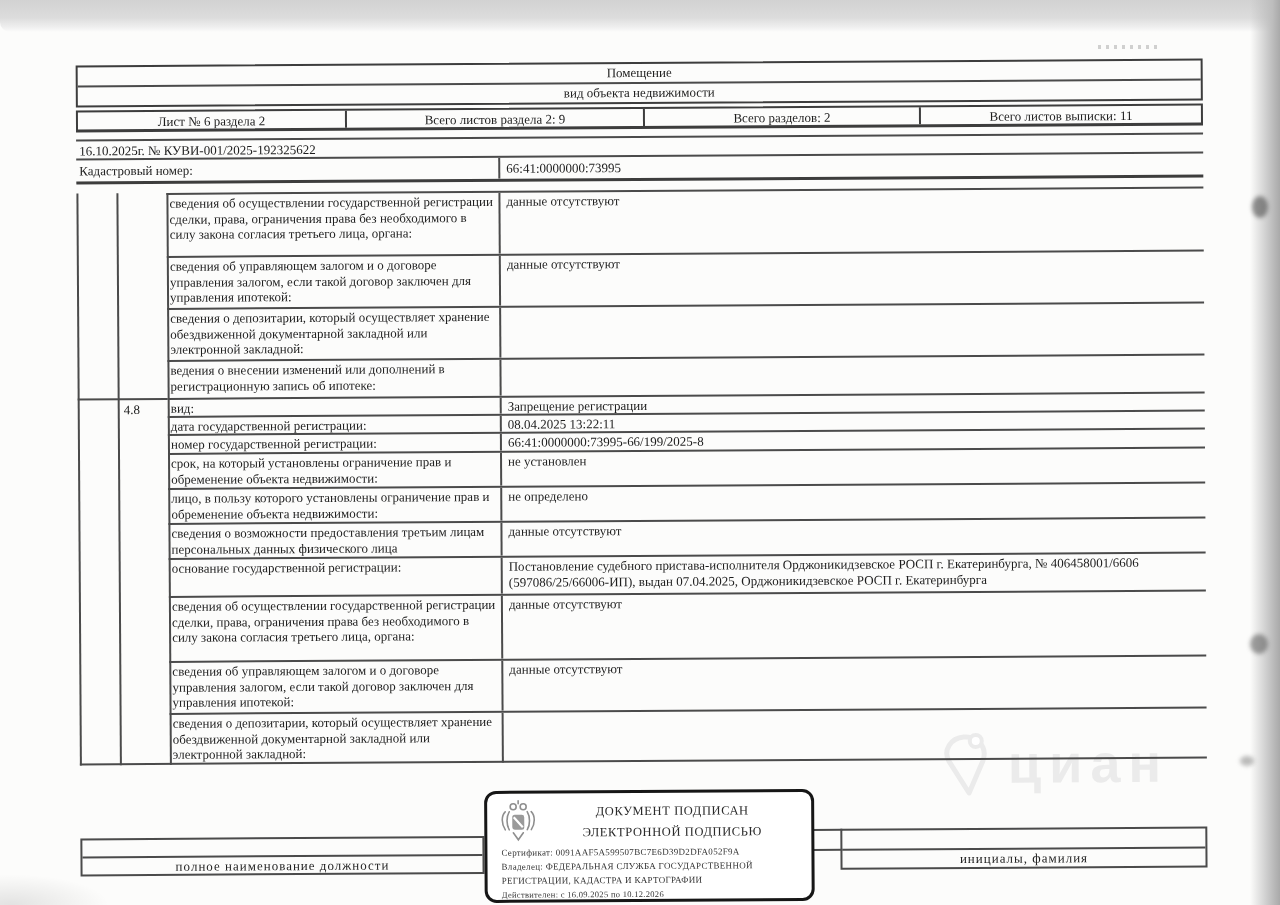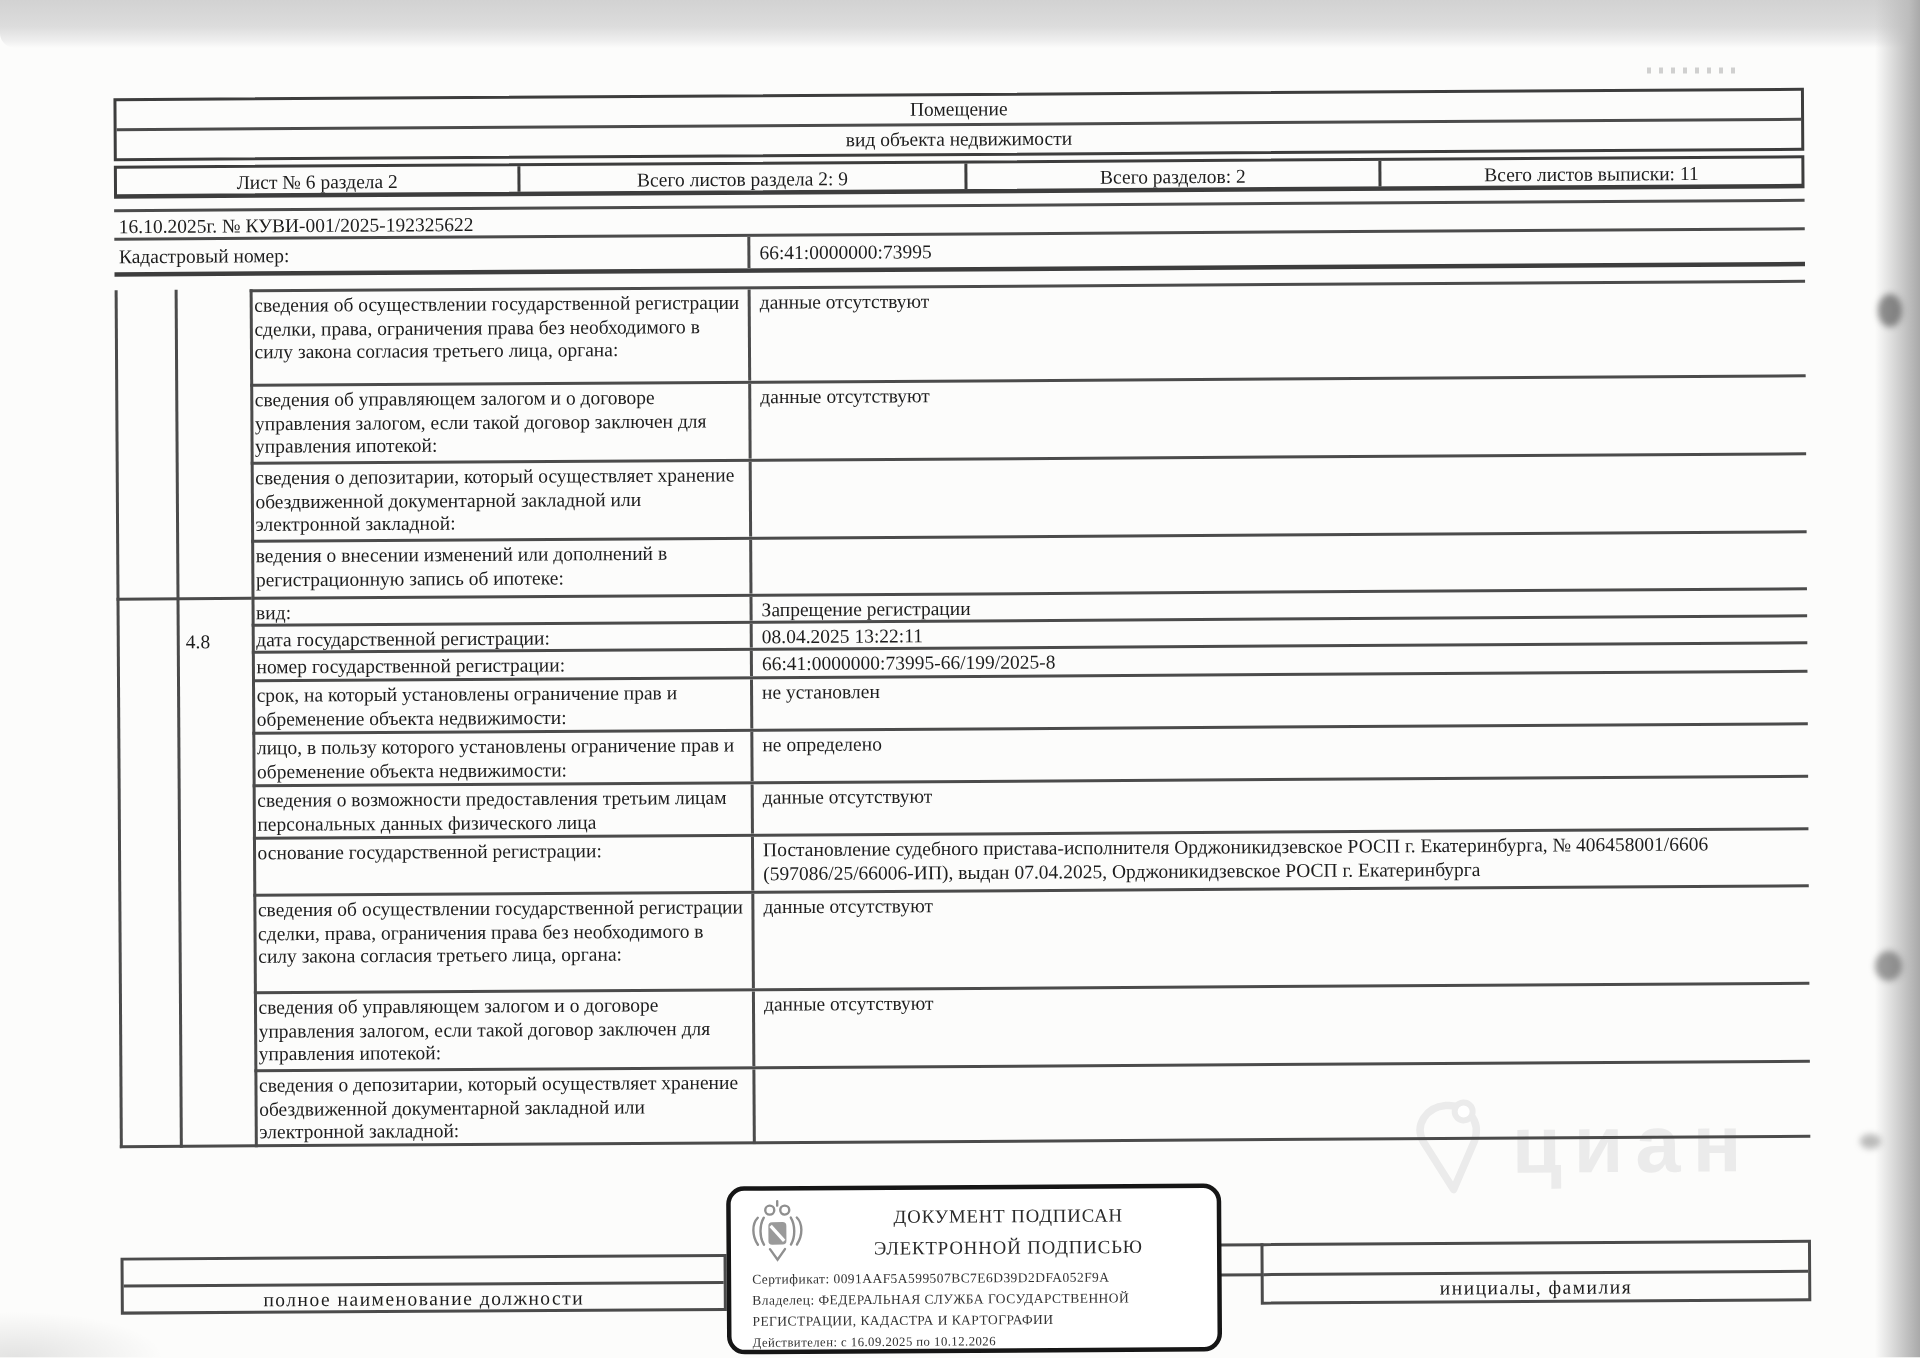--- a/index.html
+++ b/index.html
@@ -56,21 +56,21 @@
   .row{display:flex;box-sizing:border-box;border-bottom:2px solid #4b4b4b;overflow:hidden;}
   .row .lbl{width:334px;border-right:2px solid #4b4b4b;padding:1px 4px 0 3px;box-sizing:border-box;
     font-size:13px;line-height:15.5px;overflow:hidden;}
   .row .val{flex:1;padding:1px 6px 0 6px;box-sizing:border-box;
     font-size:13px;line-height:15.5px;overflow:hidden;}
   .h63{height:63px;}.h52{height:52px;}.h38{height:38px;}
   .h18{height:18px;}.h19{height:19px;}.h35{height:35px;}.h65{height:65px;}.h50{height:50px;}
   .r-last{border-bottom:none;}
   .sec-divider{position:absolute;left:0;top:205px;width:90px;height:2px;background:#4b4b4b;}
   .table-bottom{position:absolute;left:0;top:570px;width:1127px;height:2px;background:#4b4b4b;}
-  .sec-num{position:absolute;left:46px;top:227px;font-size:13px;}
+  .sec-num{position:absolute;left:46px;top:209px;font-size:13px;}
 
   
   .watermark{left:938px;top:733px;width:260px;height:70px;display:flex;align-items:flex-start;z-index:0;}
   .wm-text{font-family:"Liberation Sans", sans-serif;font-weight:bold;font-size:54px;line-height:66px;
     color:#ebebeb;letter-spacing:8px;margin-left:10px;}
 
   
   .sign-box{border:2px solid #4b4b4b;}
   .sign-left{left:78px;top:835px;width:404px;height:38px;}
   .sign-right{left:838px;top:830px;width:367px;height:41px;}

